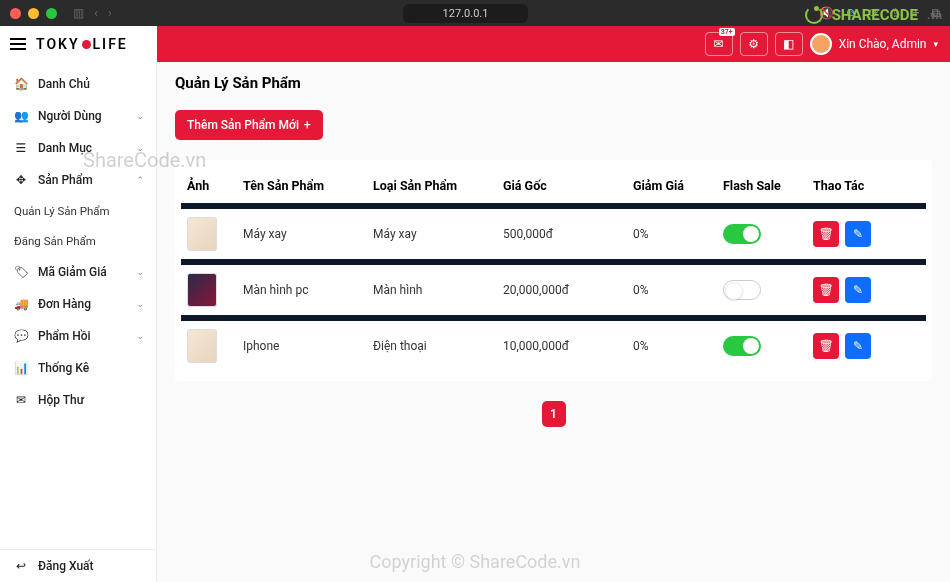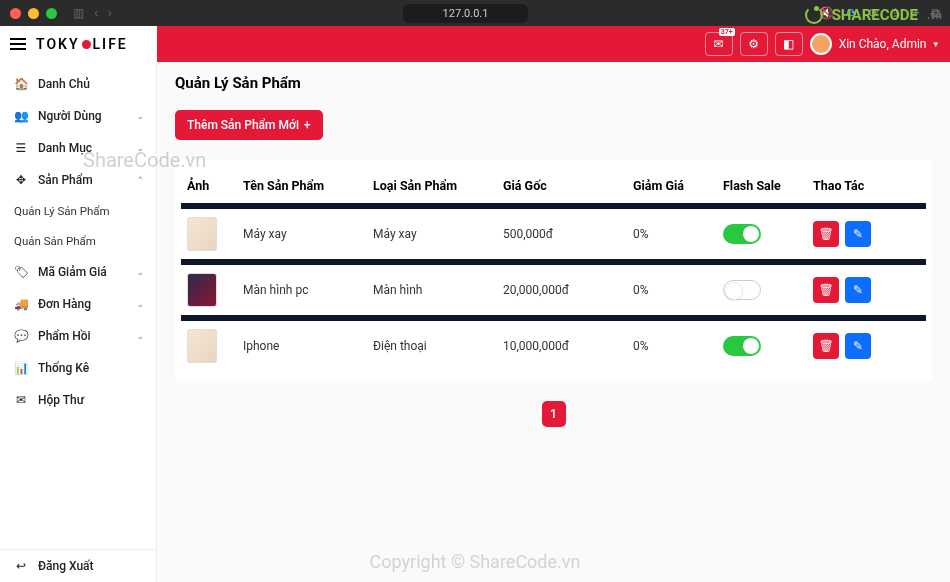--- a/index.html
+++ b/index.html
@@ -152,21 +152,21 @@
         </div>
         <div class="side-item">
           <span class="side-icon">✥</span>
           <span>Sản Phẩm</span>
           <span class="chev">⌃</span>
         </div>
         <div class="side-item sub">
           <span>Quản Lý Sản Phẩm</span>
         </div>
         <div class="side-item sub">
-          <span>Quản Sản Phẩm</span>
+          <span>Đăng Sản Phẩm</span>
         </div>
         <div class="side-item">
           <span class="side-icon">🏷</span>
           <span>Mã Giảm Giá</span>
           <span class="chev">⌄</span>
         </div>
         <div class="side-item">
           <span class="side-icon">🚚</span>
           <span>Đơn Hàng</span>
           <span class="chev">⌄</span>

